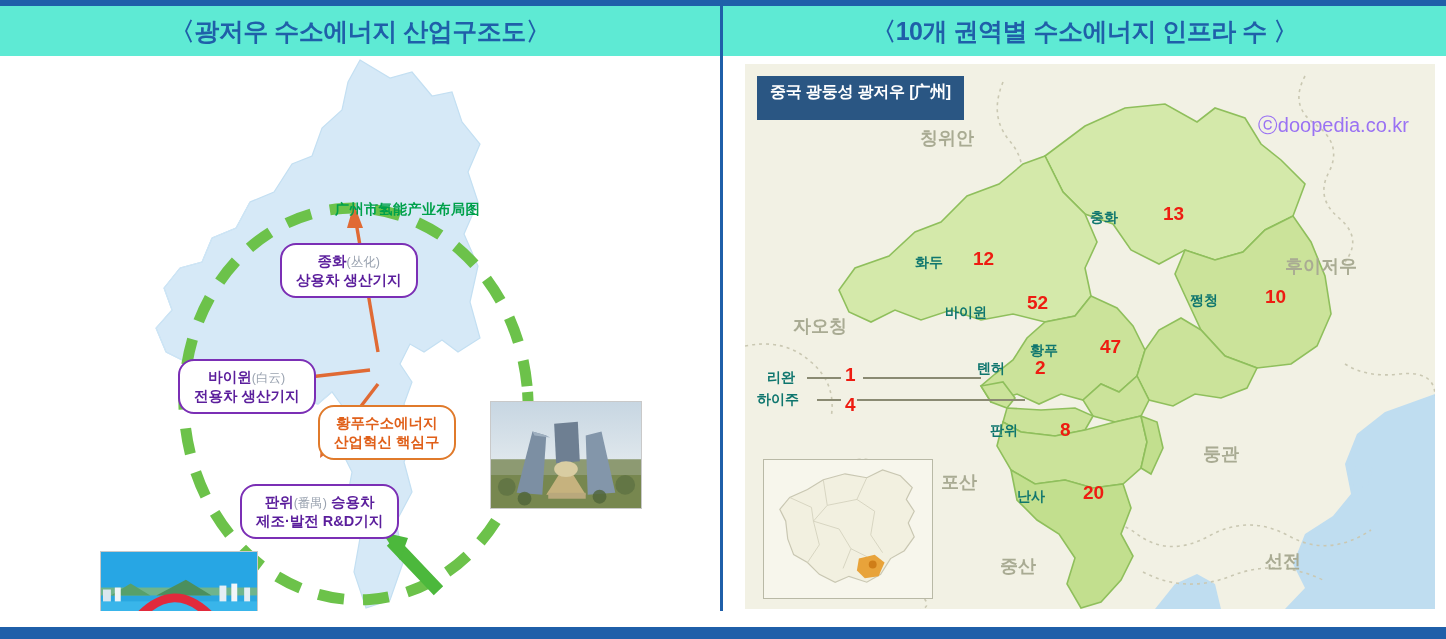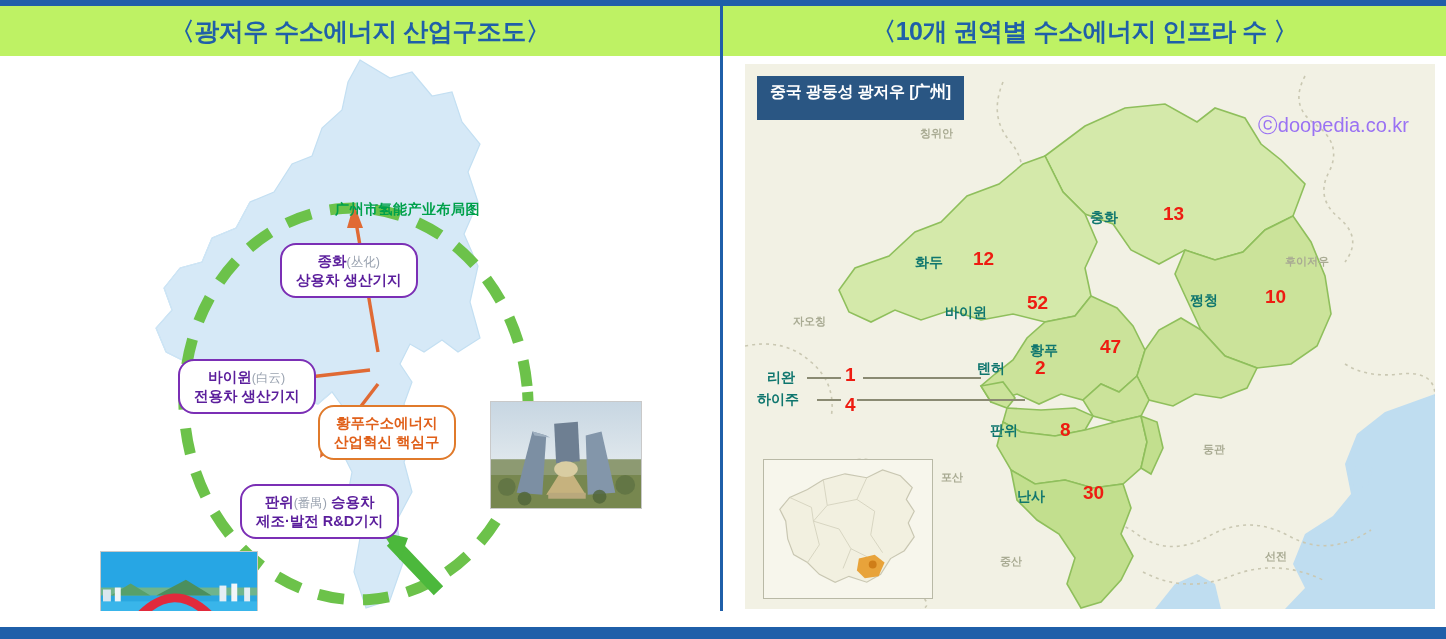--- a/index.html
+++ b/index.html
@@ -6,21 +6,21 @@
   html,body{margin:0;padding:0;background:#ffffff;}
   body{
     font-family:"Liberation Sans","DejaVu Sans",sans-serif;
     width:1446px;height:639px;overflow:hidden;position:relative;
   }
   .page{position:relative;width:1446px;height:639px;box-sizing:border-box;}
 
   
   .header-row{display:flex;width:1446px;height:56px;}
   .hdr-cell{
-    position:relative;flex:1 1 50%;background:#bef264;
+    position:relative;flex:1 1 50%;background:#5eead4;
     display:flex;align-items:center;justify-content:center;
     border-top:6px solid #1f5fa9;
     box-sizing:border-box;
   }
   .hdr-cell.left{border-right:3px solid #1f5fa9;}
   .hdr-title{
     color:#1f5fa9;font-weight:bold;font-size:25px;letter-spacing:-0.5px;
     white-space:nowrap;
   }
 
@@ -69,21 +69,21 @@
   .map-title{
     position:absolute;left:12px;top:12px;background:#2a5683;color:#ffffff;
     font-weight:bold;font-size:16px;padding:6px 13px 17px 13px;letter-spacing:-0.2px;
     white-space:nowrap;
   }
   .copyright{
     position:absolute;right:26px;top:48px;color:#8b5cf6;font-size:20px;
     font-family:Liberation Sans, sans-serif;white-space:nowrap;opacity:.85;
   }
   .city-out{
-    position:absolute;color:#a9ab93;font-weight:bold;font-size:11px;white-space:nowrap;
+    position:absolute;color:#a9ab93;font-weight:bold;font-size:18px;white-space:nowrap;
   }
   .dist-name{
     position:absolute;color:#0f766e;font-weight:bold;font-size:14px;white-space:nowrap;
   }
   .dist-num{
     position:absolute;color:#ee1c11;font-weight:bold;font-size:19px;white-space:nowrap;
   }
   .leader{position:absolute;height:1.5px;background:#8a8a72;}
   .inset{
     position:absolute;left:18px;top:395px;width:170px;height:140px;
@@ -324,21 +324,21 @@
 
         <div class="dist-name" style="left:12px;top:327px">하이주</div>
         <div class="dist-num" style="left:100px;top:330px">4</div>
         <div class="leader" style="left:72px;top:335px;width:24px"></div>
         <div class="leader" style="left:112px;top:335px;width:168px"></div>
 
         <div class="dist-name" style="left:245px;top:358px">판위</div>
         <div class="dist-num" style="left:315px;top:355px">8</div>
 
         <div class="dist-name" style="left:272px;top:424px">난사</div>
-        <div class="dist-num" style="left:338px;top:418px">30</div>
+        <div class="dist-num" style="left:338px;top:418px">20</div>
 
         <div class="inset">
           <svg viewBox="0 0 170 140" preserveAspectRatio="none">
             <rect width="170" height="140" fill="#f7f6ec"></rect>
             <path d="M22 62 L16 50 L26 38 L44 30 L60 20 L82 14 L104 18 L120 10
                      L138 16 L150 28 L144 40 L152 52 L146 64 L152 78 L142 92
                      L128 100 L118 116 L104 124 L86 118 L72 124 L56 116 L44 104
                      L30 96 L24 80 Z" fill="#f2f0e0" stroke="#c9c7b2" stroke-width="1.2"></path>
             <g fill="none" stroke="#d4d2bd" stroke-width="0.9">
               <path d="M60 20 L64 46 L50 62 L56 86 L44 104"></path>

